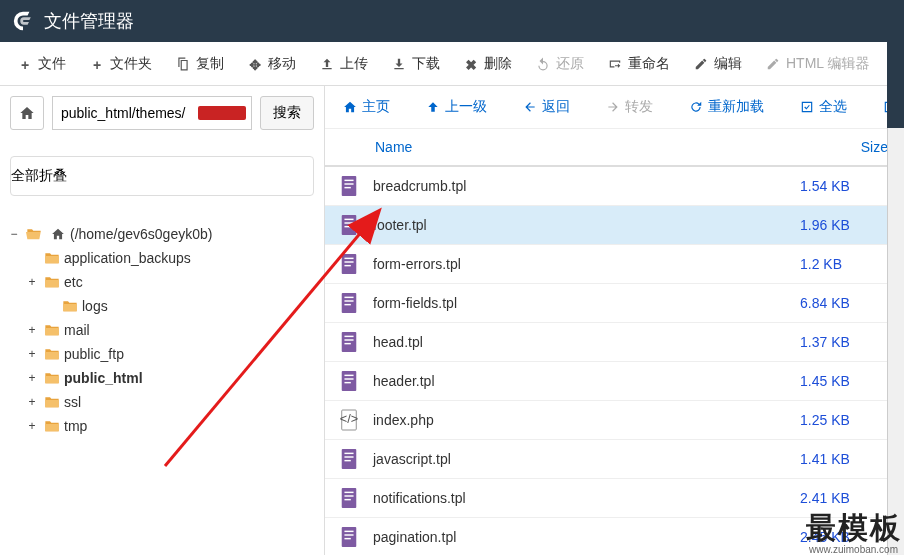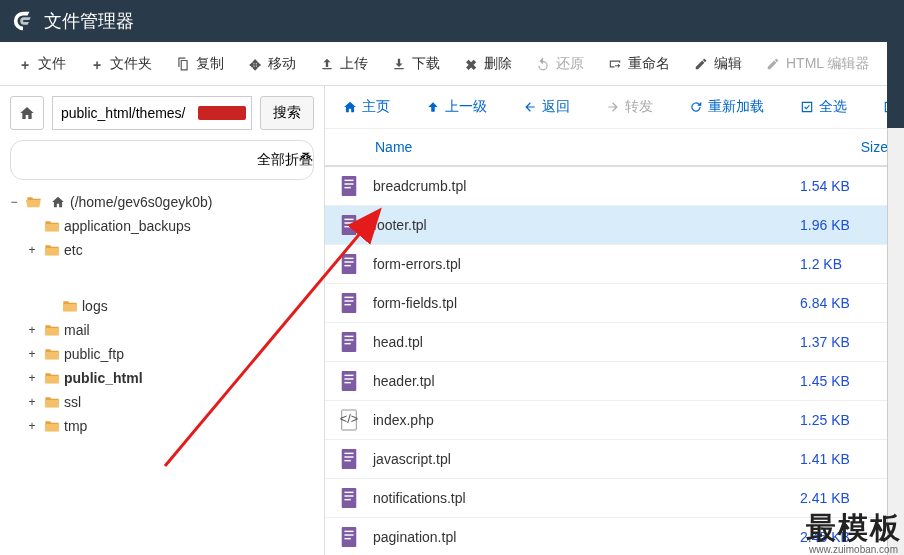--- a/index.html
+++ b/index.html
@@ -13,21 +13,21 @@
 .tool-btn.disabled{color:#aaa}
 .tool-btn.disabled svg,.tool-btn.disabled .glyph{color:#aaa}
 .glyph{display:inline-block;text-align:center;font-weight:bold}
 .body{display:flex;height:calc(555px - 42px - 44px)}
 .left{width:325px;border-right:1px solid #ddd;display:flex;flex-direction:column}
 .right{flex:1;display:flex;flex-direction:column;overflow:hidden}
 .pathbar{display:flex;padding:10px;gap:8px;align-items:center}
 .home-btn{width:34px;height:34px;border:1px solid #ccc;display:flex;align-items:center;justify-content:center;cursor:pointer;border-radius:3px}
 .path-input{flex:1;height:34px;border:1px solid #ccc;padding:0 8px;border-radius:0}
 .search-btn{height:34px;padding:0 12px;border:1px solid #ccc;background:#f6f6f6;cursor:pointer;border-radius:3px}
-.collapse-all{text-align:right;padding:10px 0;border:1px solid #ddd;margin:0 10px;border-radius:13px;cursor:pointer}
+.collapse-all{text-align:left;padding:10px 0;border:1px solid #ddd;margin:16px 10px;border-radius:4px;cursor:pointer}
 .tree{padding:10px 6px;overflow:auto;flex:1}
 .tree-item{display:flex;align-items:center;padding:4px 0;cursor:pointer}
 .exp{width:16px;text-align:center;color:#444;font-size:12px}
 .folder-ico{width:16px;height:14px;margin:0 4px}
 .tree-label{color:#333}
 .tree-label.bold{font-weight:bold}
 .right-toolbar{display:flex;align-items:center;padding:8px 10px;gap:20px;border-bottom:1px solid #eee;overflow:hidden}
 .rt-btn{display:flex;align-items:center;padding:4px 8px;color:#0066cc;cursor:pointer;white-space:nowrap}
 .rt-btn svg{margin-right:5px;width:14px;height:14px}
 .rt-btn.disabled{color:#aaa}
@@ -160,21 +160,21 @@
           <span class="tree-label">application_backups</span>
         </div>
         <div class="tree-item" style="padding-left: 18px;">
           <span class="exp">+</span>
           <svg class="folder-ico" viewBox="0 0 24 20">
             <path fill="#e8a33d" d="M2 3h7l2 2h11v13H2z"></path>
             <path fill="#f5c06a" d="M2 7h20v11H2z"></path>
           </svg>
           <span class="tree-label">etc</span>
         </div>
-        <div class="tree-item" style="padding-left: 36px; margin-top: 32px;">
+        <div class="tree-item" style="padding-left: 36px;">
           <span class="exp"></span>
           <svg class="folder-ico" viewBox="0 0 24 20">
             <path fill="#e8a33d" d="M2 3h7l2 2h11v13H2z"></path>
             <path fill="#f5c06a" d="M2 7h20v11H2z"></path>
           </svg>
           <span class="tree-label">logs</span>
         </div>
         <div class="tree-item" style="padding-left: 18px;">
           <span class="exp">+</span>
           <svg class="folder-ico" viewBox="0 0 24 20">

